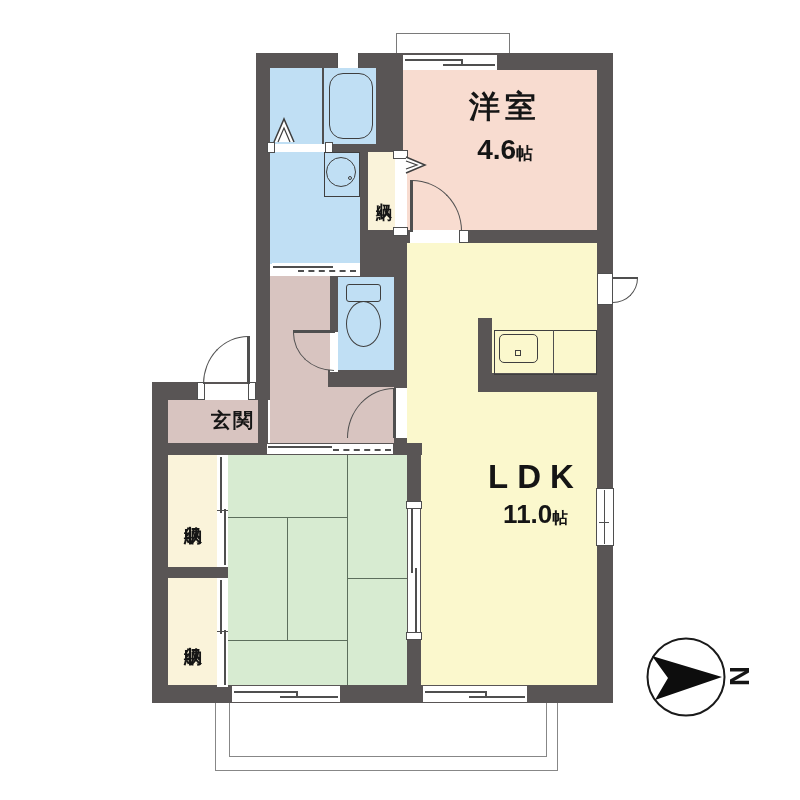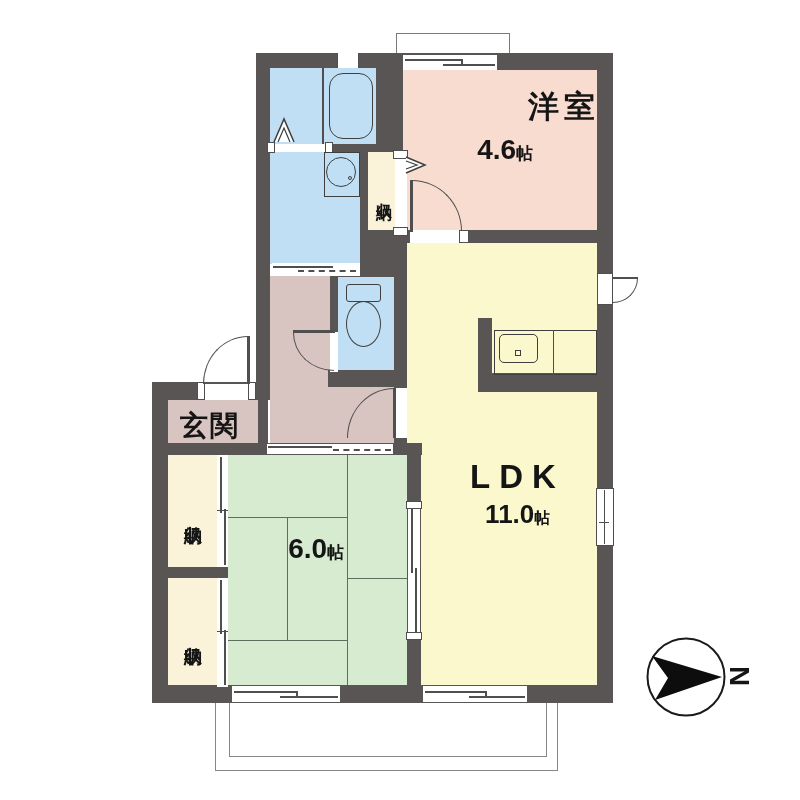--- a/index.html
+++ b/index.html
@@ -177,37 +177,34 @@
   <div class="fix" style="left:346px;top:301px;width:35px;height:46px;border-radius:50%;border-width:1.3px;"></div>
   <div class="fix" style="left:494px;top:330px;width:103px;height:45px;border-width:1px;"></div>
   <div class="sline" style="left:553px;top:330px;width:1px;height:45px;"></div>
   <div class="fix" style="left:499px;top:334px;width:39px;height:29px;border-radius:5px;border-width:1.3px;"></div>
   <div class="fix" style="left:515px;top:350px;width:6px;height:6px;border-width:1px;"></div>
 
   <div class="bline" style="left:215px;top:703px;width:343px;height:68px;border-top:none;"></div>
   <div class="bline" style="left:229px;top:703px;width:318px;height:54px;border-top:none;"></div>
 
   <div class="lbl" style="left:410px;top:86px;width:190px;">
-    <span class="big" style="font-size:31px;letter-spacing:5px;text-align:right;">洋室</span>
+    <span class="big" style="font-size:31px;letter-spacing:5px;">洋室</span>
     <span class="big" style="margin-top:6px;font-size:28px;">
       <span class="areanum">4.6</span><span class="unit">帖</span>
     </span>
   </div>
-  <div class="lbl" style="left:425px;top:458px;width:185px;">
+  <div class="lbl" style="left:443px;top:458px;width:185px;">
     <span class="big" style="font-size:33px;letter-spacing:9px;">LDK</span>
     <span class="big" style="margin-top:3px;font-size:26px;">
       <span class="areanum">11.0</span><span class="unit">帖</span>
     </span>
   </div>
   <div class="lbl" style="left:226px;top:528px;width:180px;">
-    <span class="big" style="margin-top:5px;font-size:28px;">
-      <span class="areanum">6.0</span><span class="unit">帖</span>
-    </span>
-  </div>
-  <div class="lbl" style="left:165px;top:407px;width:90px;font-size:28px;letter-spacing:2px;">玄関</div>
+  </div>
+  <div class="lbl" style="left:165px;top:407px;width:90px;font-size:20px;letter-spacing:2px;text-align:right;">玄関</div>
   <div class="lbl vtext" style="left:370px;top:166px;width:24px;height:52px;font-size:16px;">収納</div>
   <div class="lbl vtext" style="left:181px;top:486px;width:24px;height:54px;font-size:18px;">収納</div>
   <div class="lbl vtext" style="left:181px;top:607px;width:24px;height:54px;font-size:18px;">収納</div>
 
   <svg class="abs" style="left:645px;top:636px;" width="84" height="84" viewBox="0 0 84 84">
     <circle cx="41" cy="41" r="38.5" fill="none" stroke="#1a1a1a" stroke-width="2"></circle>
     <polygon points="77,41 7,20 23,42 10,64" fill="#0d0d0d"></polygon>
   </svg>
   <div class="lbl" style="left:722px;top:660px;width:34px;font-size:28px;transform:rotate(90deg);">N</div>
 

